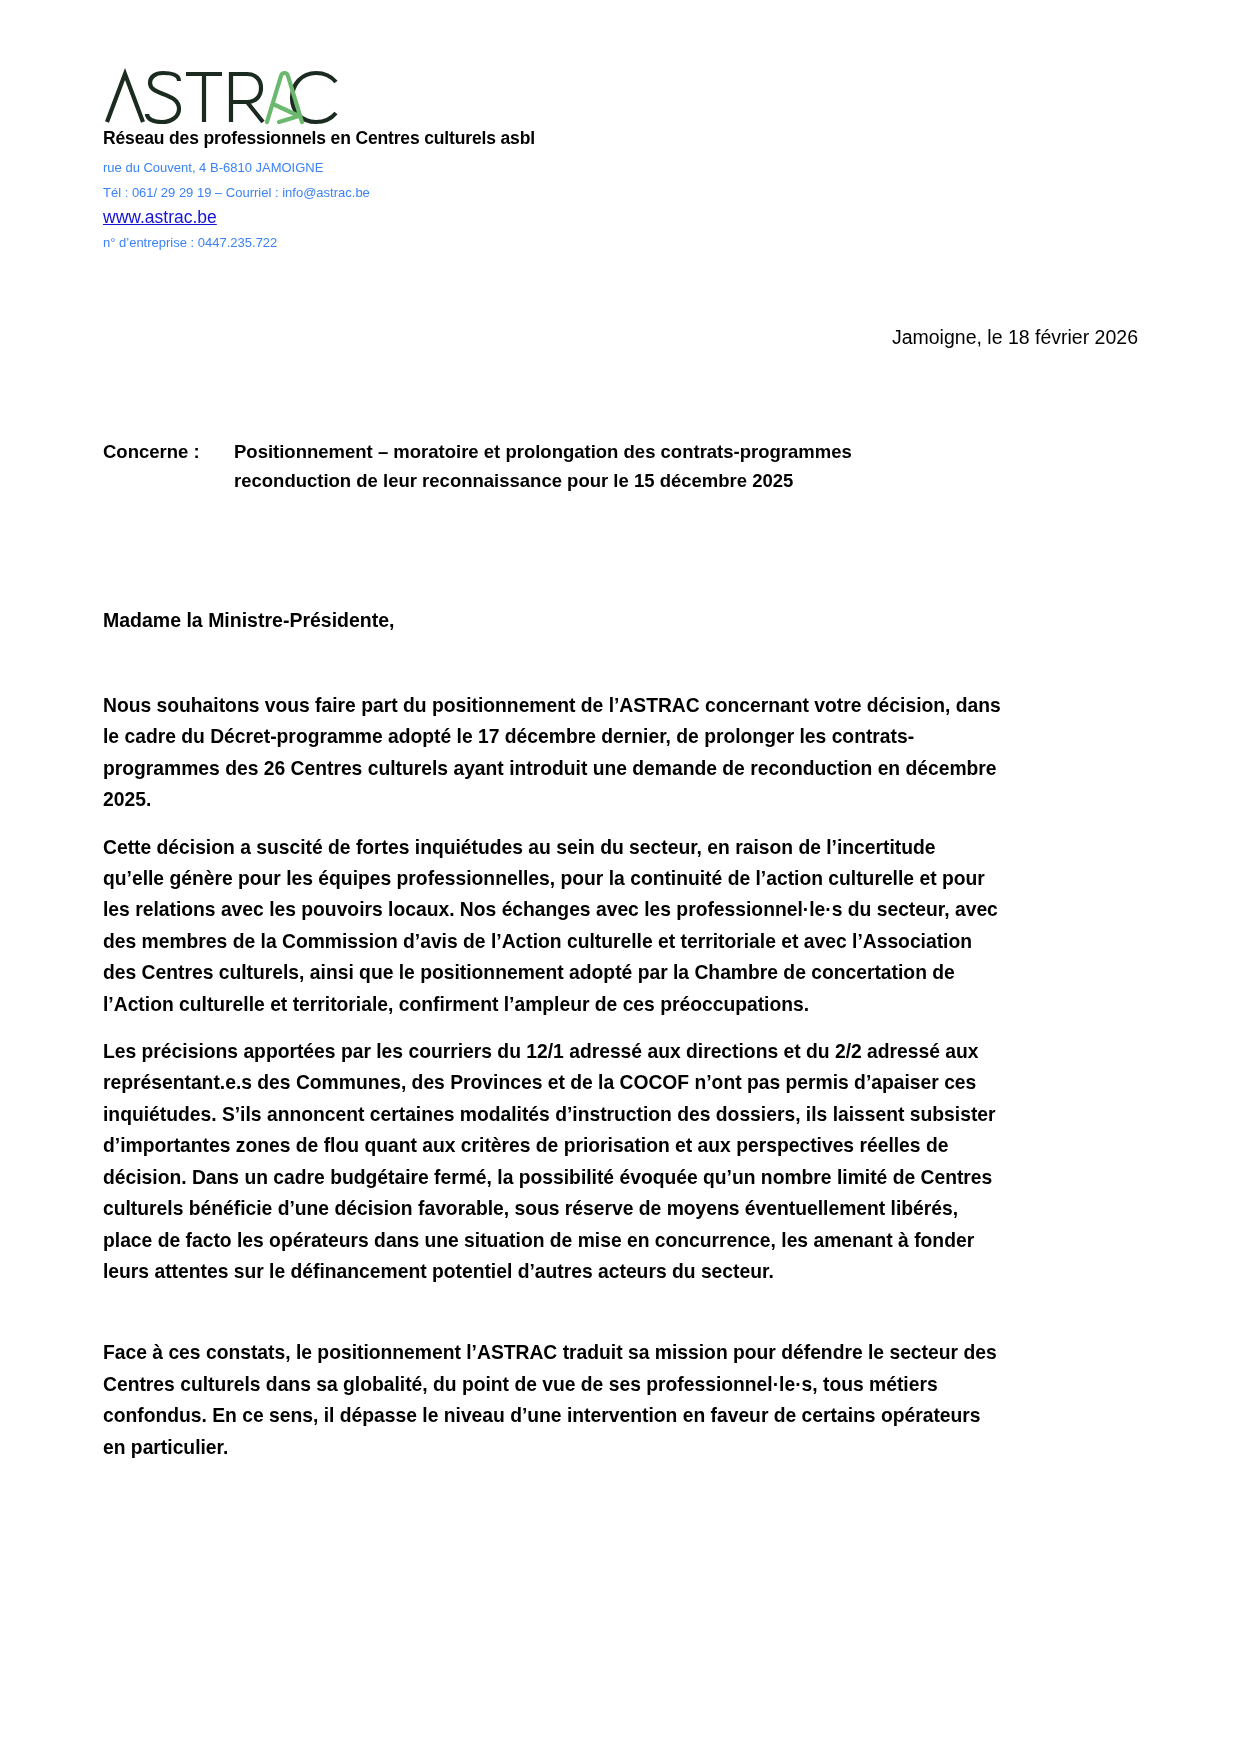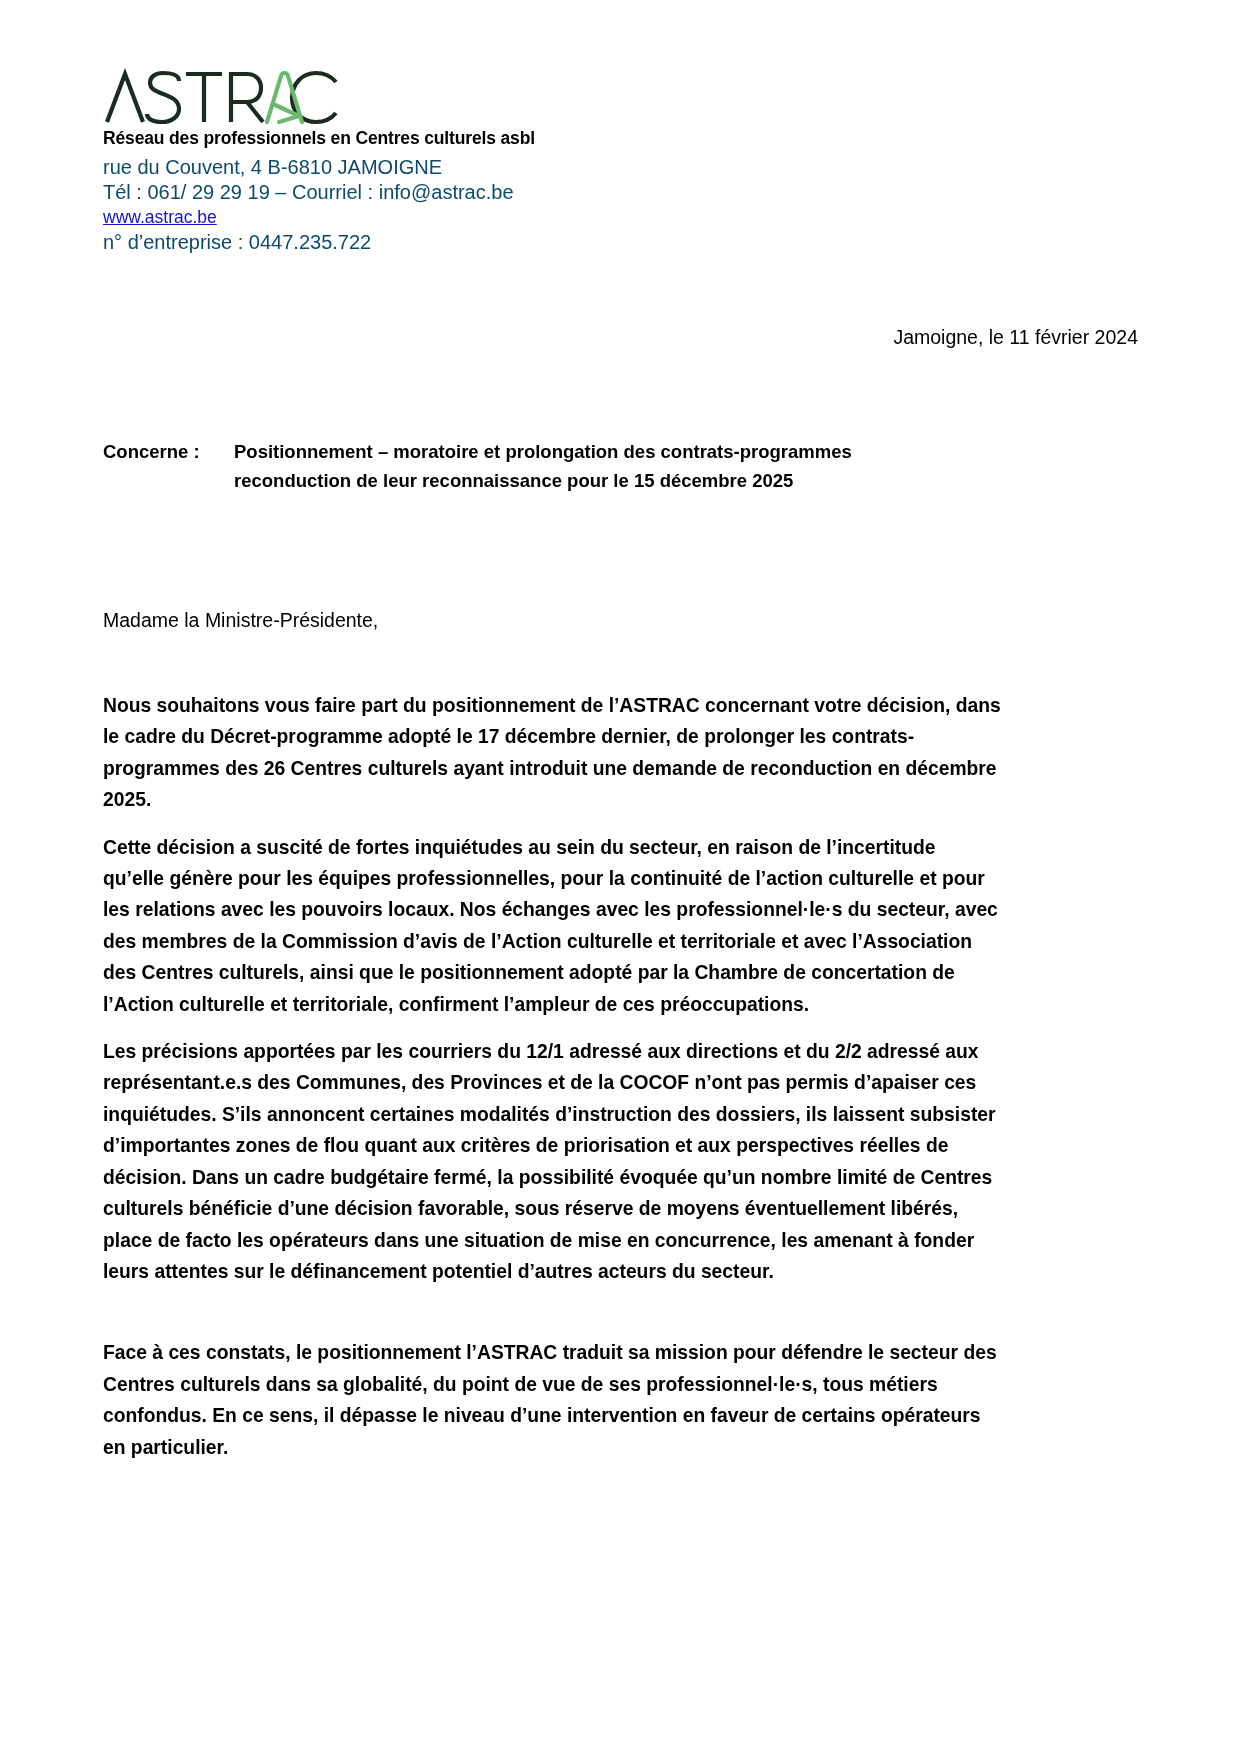--- a/index.html
+++ b/index.html
@@ -41,23 +41,23 @@
   .org-tagline {
     font-size: 17.5px;
     font-weight: bold;
     letter-spacing: -0.15px;
     color: #000;
     margin-top: 1px;
     margin-bottom: 6px;
     white-space: nowrap;
   }
   .addr-line {
-    font-size: 20px;
+    font-size: 13px;
     line-height: 25px;
-    color: #0c4a6e;
+    color: #3b82f6;
     white-space: nowrap;
   }
   .addr-link {
     color: #1414d2;
     text-decoration: underline;
     font-size: 17.5px;
     line-height: 25px;
     display: inline-block;
   }
 
@@ -96,20 +96,21 @@
   .subject-lines div {
     margin-bottom: 1px;
   }
 
   
   .salutation {
     position: absolute;
     left: 103px;
     top: 609px;
     font-size: 19.5px;
+    font-weight: bold;
   }
 
   
   .body-text {
     position: absolute;
     left: 103px;
     top: 690px;
     width: 898px;
     font-size: 19.3px;
     line-height: 31.4px;
@@ -159,21 +160,21 @@
     <div class="addr-line">Tél : 061/ 29 29 19 – Courriel : info@astrac.be</div>
 
     <div>
       <a class="addr-link" href="#">www.astrac.be</a>
     </div>
 
     <div class="addr-line">n° d’entreprise : 0447.235.722</div>
 
   </div>
 
-  <div class="date-line">Jamoigne, le 11 février 2024</div>
+  <div class="date-line">Jamoigne, le 18 février 2026</div>
 
   <div class="subject-block">
     <div class="subject-row">
       <div class="subject-label">Concerne :</div>
       <div class="subject-lines">
         <div>Positionnement – moratoire et prolongation des contrats-programmes</div>
         <div>reconduction de leur reconnaissance pour le 15 décembre 2025</div>
       </div>
     </div>
   </div>

